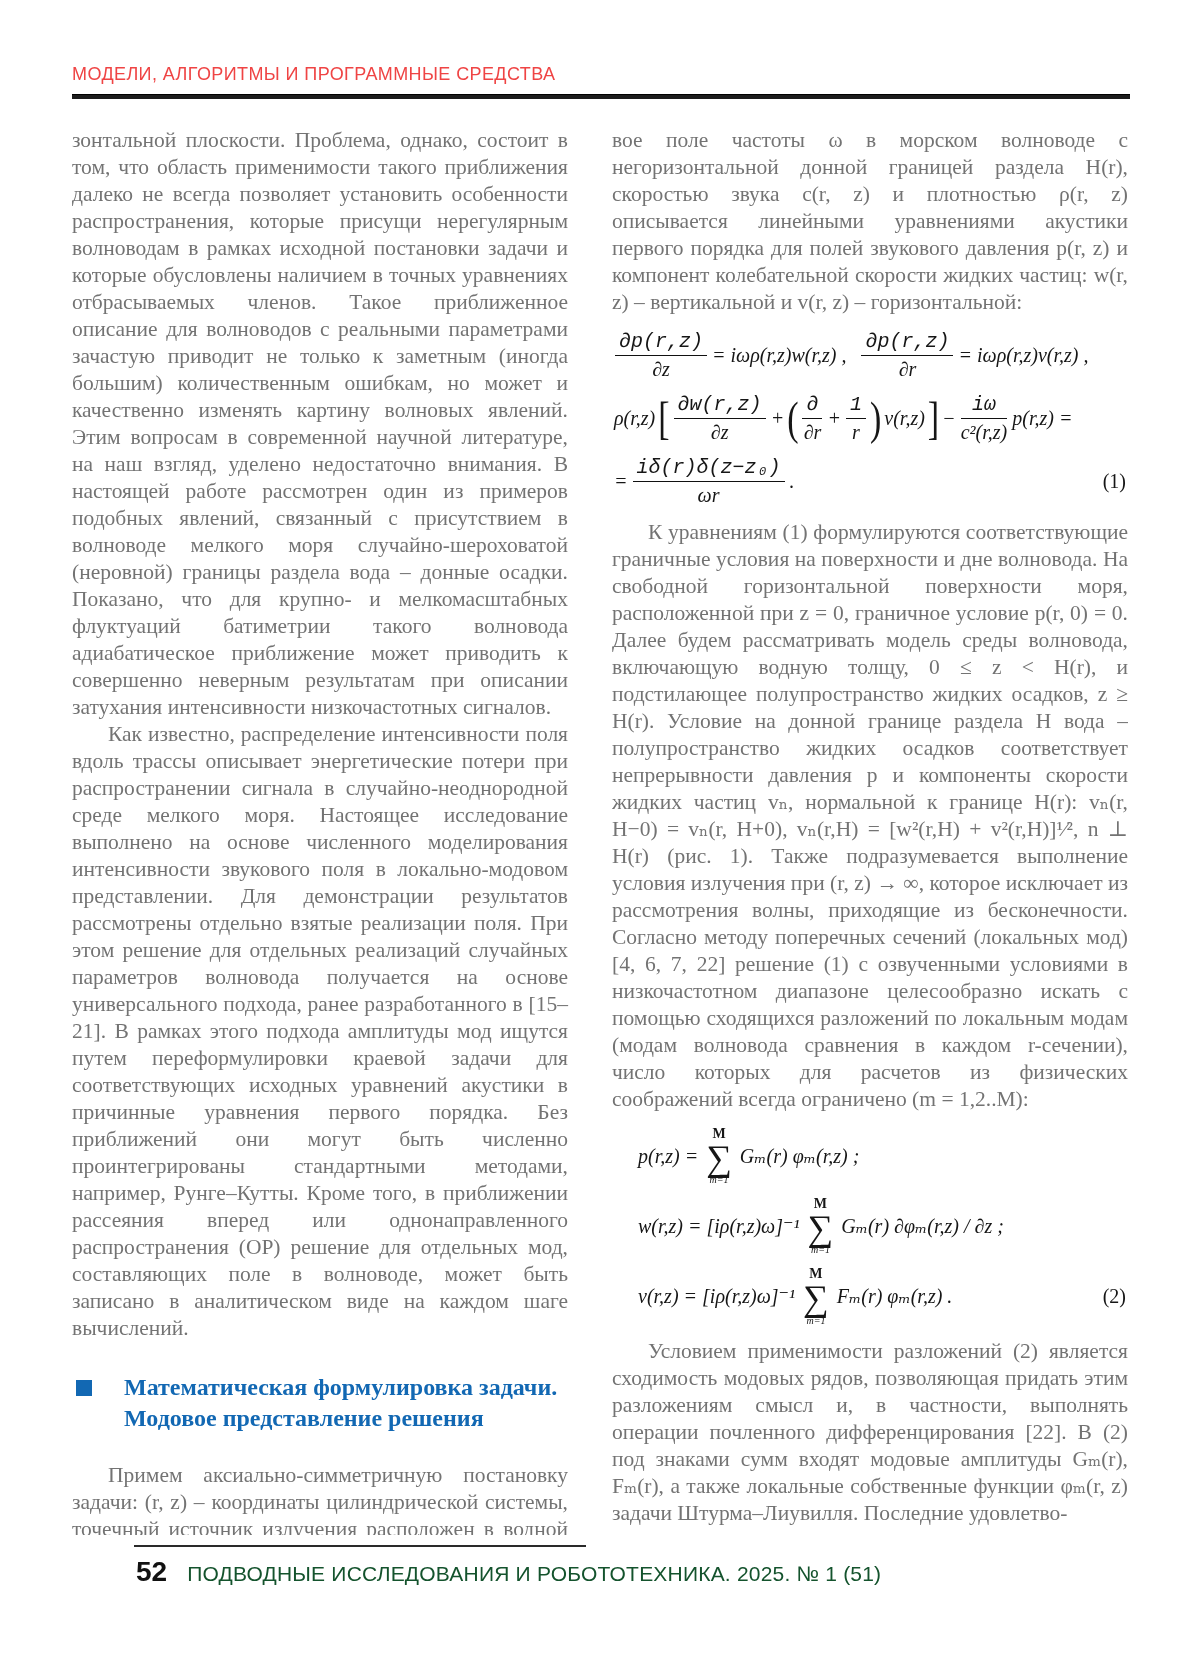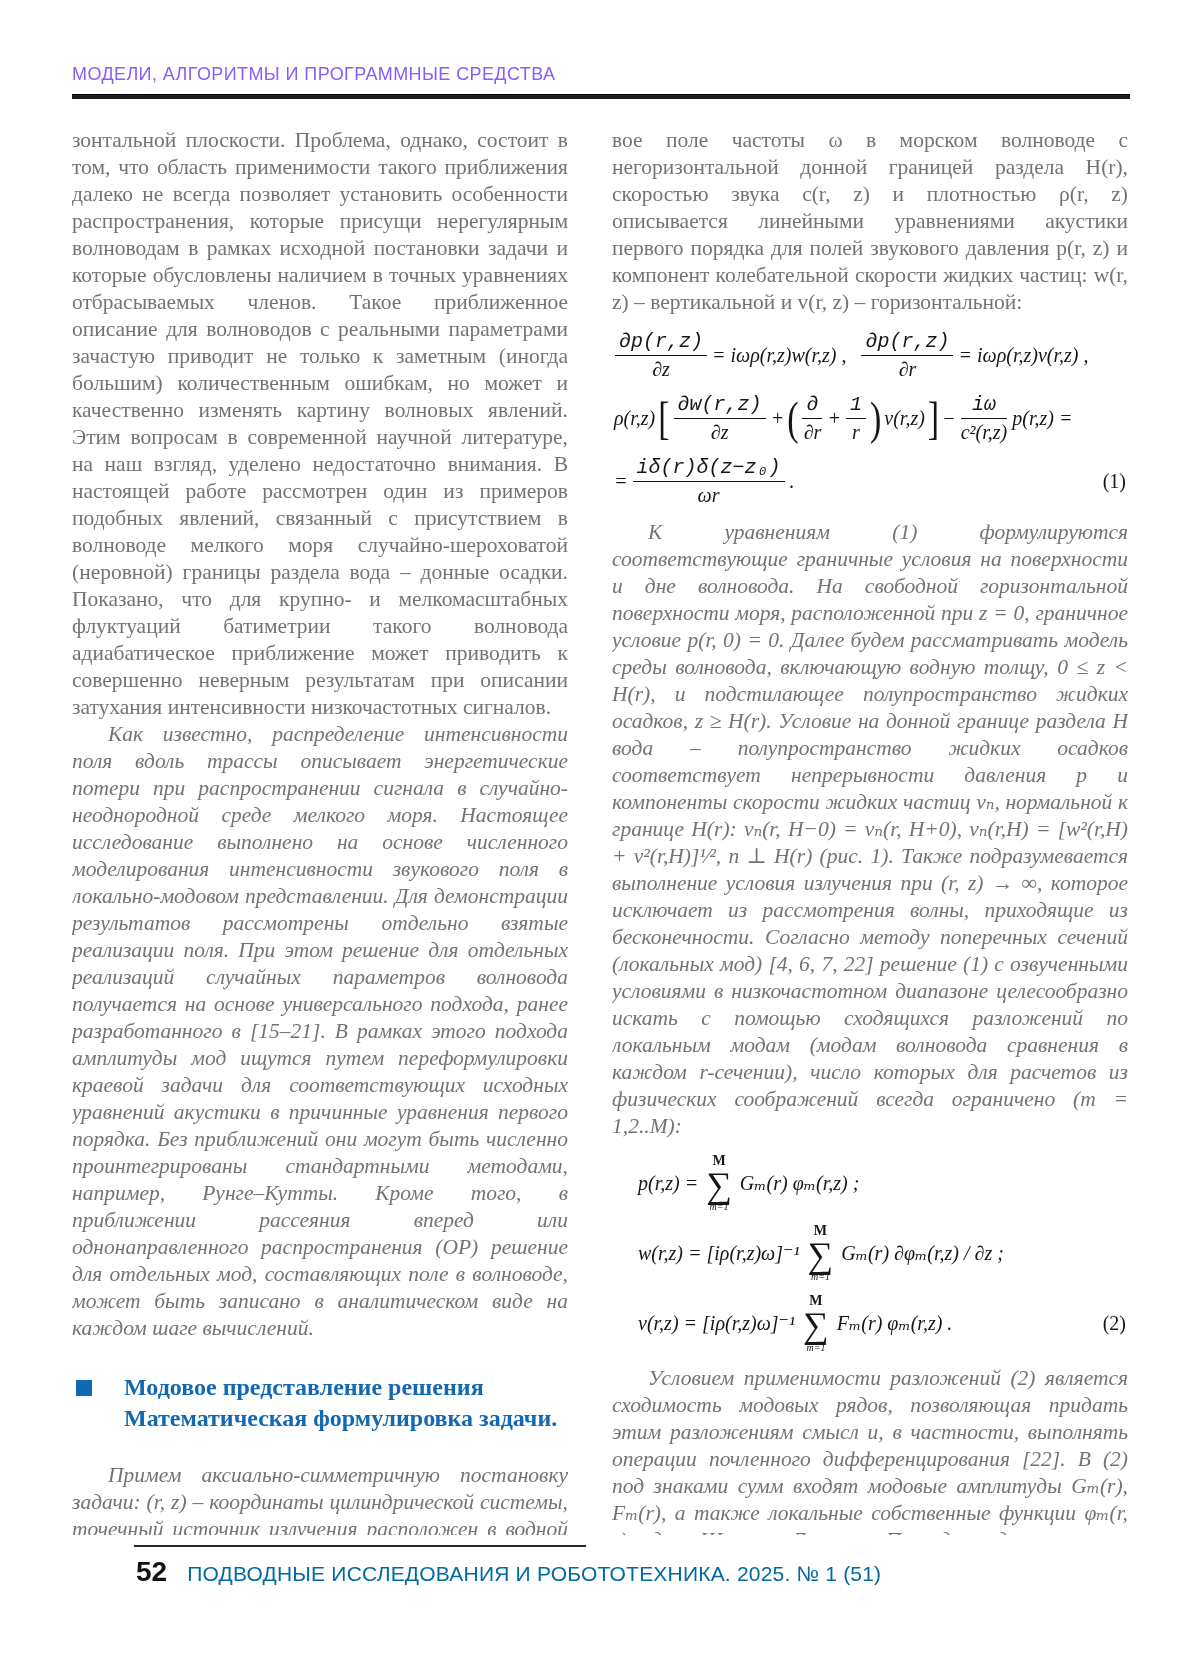--- a/index.html
+++ b/index.html
@@ -7,34 +7,34 @@
   .page {
     width:1200px; height:1656px; background:#ffffff; position:relative;
     font-family:"Liberation Serif","DejaVu Serif",serif; color:#161616;
     overflow:hidden; margin:0 auto;
   }
   .inner { padding:64px 70px 0 72px; }
 
   
   .header-text {
     font-family:"Liberation Sans","DejaVu Sans",sans-serif;
-    font-size:18px; color:#8b5cf6; letter-spacing:0.4px; margin-bottom:9px;
+    font-size:18px; color:#ef4444; letter-spacing:0.4px; margin-bottom:9px;
   }
   .header-rule { height:5px; background:#1c1c1c; border-top:1px solid #000; margin-bottom:28px; }
 
   
   .content { display:flex; gap:44px; height:1408px; overflow:hidden; }
   .col { flex:none; }
   .col-left  { width:496px; }
   .col-right { width:516px; overflow:hidden; }
 
   p.body-par {
     font-size:21.5px; line-height:27px; text-align:justify; color:#737373;
   }
-  p.indent { text-indent:36px;font-style:italic; }
+  p.indent { text-indent:36px; }
 
   
   .section-heading { display:flex; margin:30px 0 28px 0; }
   .bullet { width:16px; height:16px; background:#1268b3; margin:8px 0 0 4px; flex:none; }
   .heading-text {
     margin-left:32px; color:#1268b3; font-weight:bold;
     font-size:24px; line-height:31px;
   }
 
   
@@ -51,21 +51,21 @@
   .sum-sigma { font-size:36px; font-style:normal; line-height:0.95; }
   .sum-bot { font-size:10px; font-style:italic; line-height:1; }
   .eq-label { margin-left:auto; font-style:normal; padding-right:2px; }
 
   
   .footer { margin-top:10px; padding-left:62px; }
   .footer-rule { width:452px; height:2px; background:#2a2a2a; margin-bottom:9px; }
   .footer-line { display:flex; align-items:baseline; gap:20px;
     font-family:"Liberation Sans","DejaVu Sans",sans-serif; padding-left:2px; }
   .page-num { font-size:28px; font-weight:bold; color:#111; }
-  .footer-text { font-size:21px; color:#0369a1; letter-spacing:0.2px; }
+  .footer-text { font-size:21px; color:#14532d; letter-spacing:0.2px; }
 </style>
 </head>
 <body>
 
 <div class="page">
   <div class="inner">
 
     <div>
       <div class="header-text">МОДЕЛИ, АЛГОРИТМЫ И ПРОГРАММНЫЕ СРЕДСТВА</div>
       <div class="header-rule"></div>
@@ -73,22 +73,22 @@
 
     <div class="content">
 
       <div class="col col-left">
         <p class="body-par">зонтальной плоскости. Проблема, однако, состоит в том, что область применимости такого приближения далеко не всегда позволяет установить особенности распространения, которые присущи нерегулярным волноводам в рамках исходной постановки задачи и которые обусловлены наличием в точных уравнениях отбрасываемых членов. Такое приближенное описание для волноводов с реальными параметрами зачастую приводит не только к заметным (иногда большим) количественным ошибкам, но может и качественно изменять картину волновых явлений. Этим вопросам в современной научной литературе, на наш взгляд, уделено недостаточно внимания. В настоящей работе рассмотрен один из примеров подобных явлений, связанный с присутствием в волноводе мелкого моря случайно-шероховатой (неровной) границы раздела вода – донные осадки. Показано, что для крупно- и мелкомасштабных флуктуаций батиметрии такого волновода адиабатическое приближение может приводить к совершенно неверным результатам при описании затухания интенсивности низкочастотных сигналов.</p>
         <p class="body-par indent">Как известно, распределение интенсивности поля вдоль трассы описывает энергетические потери при распространении сигнала в случайно-неоднородной среде мелкого моря. Настоящее исследование выполнено на основе численного моделирования интенсивности звукового поля в локально-модовом представлении. Для демонстрации результатов рассмотрены отдельно взятые реализации поля. При этом решение для отдельных реализаций случайных параметров волновода получается на основе универсального подхода, ранее разработанного в [15–21]. В рамках этого подхода амплитуды мод ищутся путем переформулировки краевой задачи для соответствующих исходных уравнений акустики в причинные уравнения первого порядка. Без приближений они могут быть численно проинтегрированы стандартными методами, например, Рунге–Кутты. Кроме того, в приближении рассеяния вперед или однонаправленного распространения (ОР) решение для отдельных мод, составляющих поле в волноводе, может быть записано в аналитическом виде на каждом шаге вычислений.</p>
 
         <div class="section-heading">
           <span class="bullet"></span>
           <div class="heading-text">
+            <div>Математическая формулировка задачи.</div>
             <div>Модовое представление решения</div>
-            <div>Математическая формулировка задачи.</div>
           </div>
         </div>
 
         <p class="body-par indent">Примем аксиально-симметричную постановку задачи: (r, z) – координаты цилиндрической системы, точечный источник излучения расположен в водной среде мелкого моря при r = 0, z = z₀ ∈(0,H). Звуко-</p>
       </div>
 
       <div class="col col-right">
         <p class="body-par">вое поле частоты ω в морском волноводе с негоризонтальной донной границей раздела H(r), скоростью звука c(r, z) и плотностью ρ(r, z) описывается линейными уравнениями акустики первого порядка для полей звукового давления p(r, z) и компонент колебательной скорости жидких частиц: w(r, z) – вертикальной и v(r, z) – горизонтальной:</p>
 
         <div class="equation">

